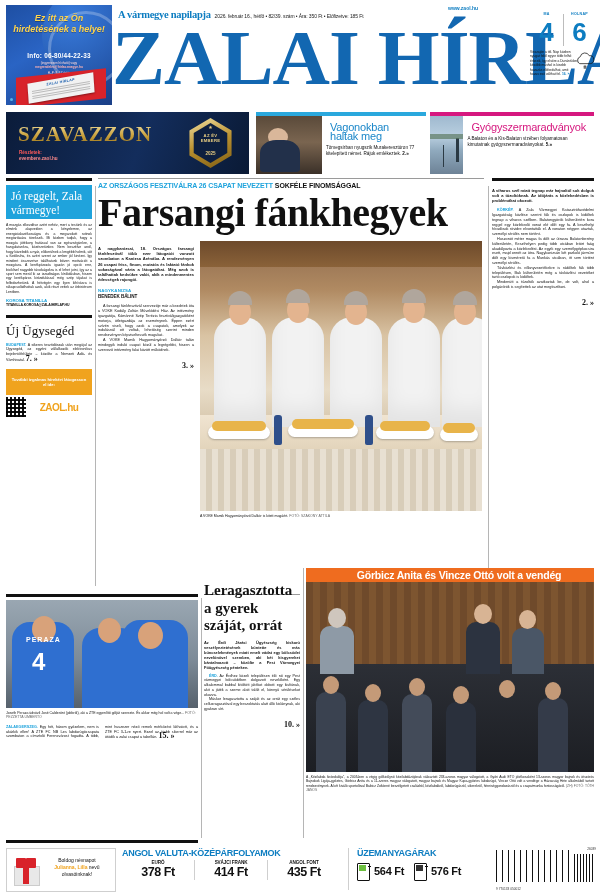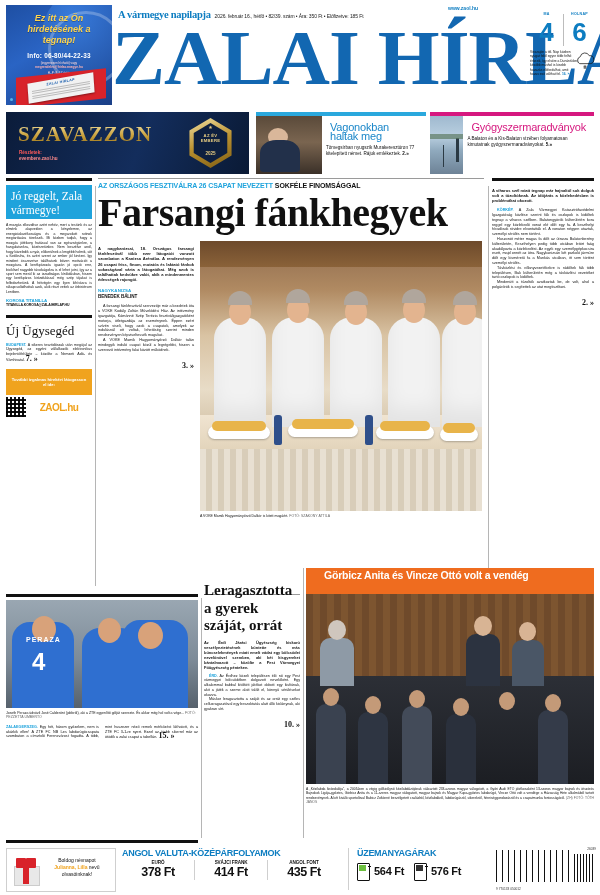--- a/index.html
+++ b/index.html
@@ -186,22 +186,22 @@
   .zte-h{position:absolute;border-radius:50%;background:#d8a27a;}
   .zte-num{position:absolute;color:#fff;font-weight:bold;font-family:"Liberation Sans",sans-serif;}
   .zte-title{font-family:"Liberation Serif",serif;font-size:21px;line-height:24px;margin:4px 0 0 0;}
   .two-col{column-count:2;column-gap:6px;font-size:3.75px;line-height:4.8px;text-align:justify;margin-top:5px;}
 
   .glue-title{font-family:"Liberation Serif",serif;font-size:15px;line-height:17.5px;margin:0;}
   .lowB .lead{font-size:3.95px;line-height:5px;font-weight:bold;text-align:justify;margin-top:5px;}
   .lowB .body{font-size:3.7px;line-height:4.75px;text-align:justify;margin-top:4px;}
   .lowB .body p{margin:0;text-indent:5px;}
 
-  .orangebar{width:288px;height:26px;background:#ef6c1f;color:#fff;
-    font-size:10.5px;font-weight:bold;line-height:14px;padding-left:18px;box-sizing:border-box;letter-spacing:-.2px;}
+  .orangebar{width:288px;height:14px;background:#ef6c1f;color:#fff;
+    font-size:10.5px;font-weight:bold;line-height:14px;padding-left:18px;box-sizing:border-box;letter-spacing:-.2px;text-align:center;}
   .gorb-photo{width:288px;height:190px;position:relative;overflow:hidden;
     background:linear-gradient(180deg,#6e4a2c 0%,#7a5232 42%,#4a3a33 55%,#3b3a3c 100%);}
   .gp-wood{position:absolute;left:0;top:0;width:100%;height:82px;
     background:repeating-linear-gradient(90deg,#6f4a2b 0 7px,#7d5530 7px 14px);}
   .gp-crowd{position:absolute;left:0;bottom:0;width:100%;height:108px;
     background:linear-gradient(180deg,#2c2f36,#1c1e23);}
   .gp-person{position:absolute;border-radius:10px 10px 0 0;}
   .gp-head{position:absolute;border-radius:50%;}
   .gorb-cap{font-size:3.35px;line-height:4.3px;text-align:justify;margin-top:3px;}
   .gorb-cap .cred{color:#666;}
@@ -246,21 +246,21 @@
 </head>
 <body>
 
 <div class="page">
 
   <div class="masthead">
 
     <div class="ad-box">
       <div class="ad-swoosh"></div>
       <div class="ad-swoosh2"></div>
-      <div class="ad-head">Ez itt az Ön hirdetésének a tegnap!</div>
+      <div class="ad-head">Ez itt az Ön hirdetésének a helye!</div>
       <div class="ad-info">
         <div class="phone"><span>Info:</span>
           <span>06-80/44-22-33</span></div>
         <div class="sub">(ingyenesen hívható) vagy</div>
         <div class="mail">megrendeles@hirlaszmegye.hu</div>
         <div class="sub">H–P: 8–17 óráig</div>
       </div>
       <div class="ad-paper">
         <div class="sheet">
           <div class="nm">ZALAI HÍRLAP</div>

